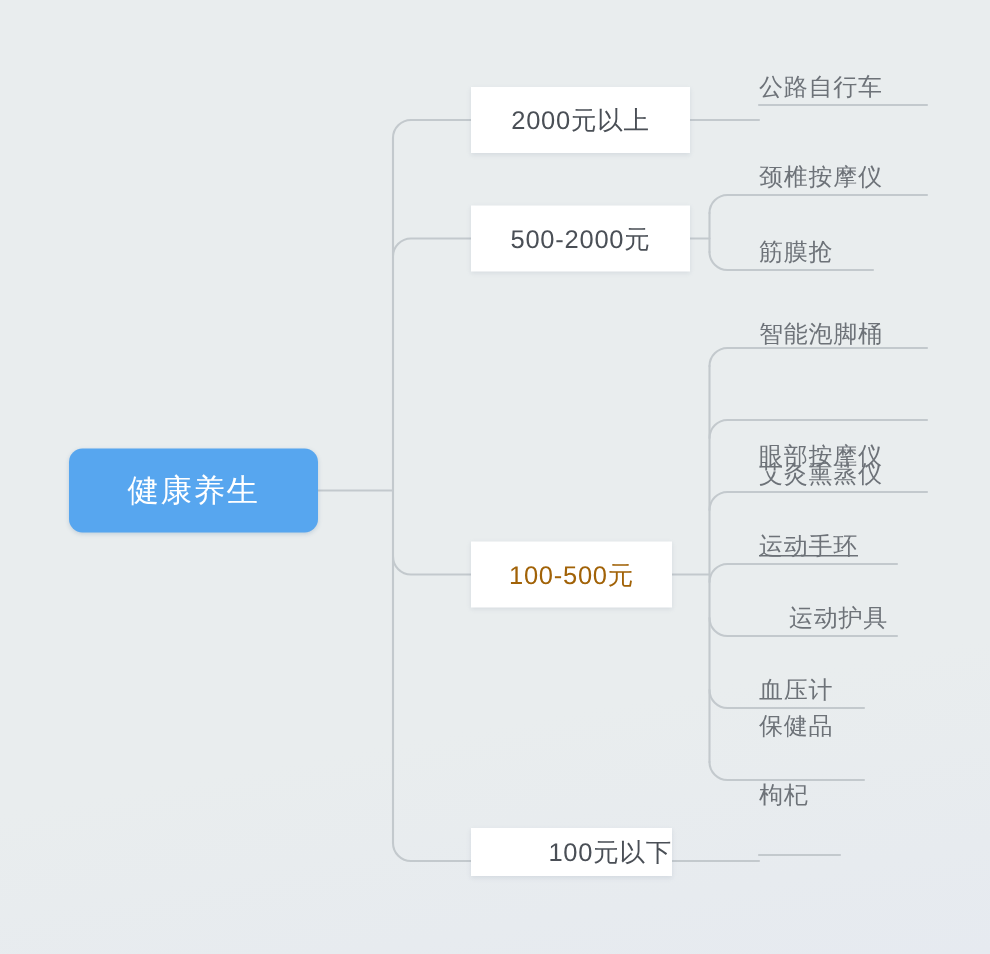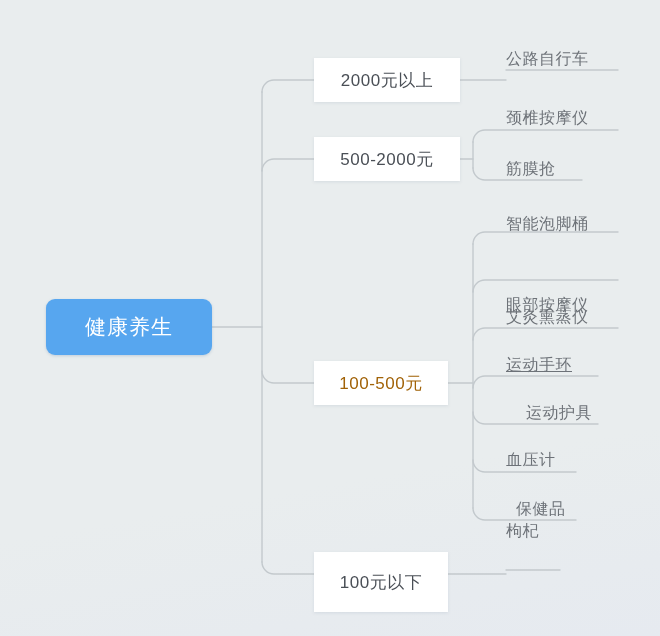--- a/index.html
+++ b/index.html
@@ -143,24 +143,24 @@
       </div>
       <div class="leaf-node" style="left: 506px; top: 350px; width: 86px; height: 26px; color: rgb(109, 114, 120); text-decoration: underline;">
         <span class="leaf-text">运动手环</span>
       </div>
       <div class="leaf-node" style="left: 506px; top: 398px; width: 86px; height: 26px; color: rgb(109, 114, 120); margin-left: 20px;">
         <span class="leaf-text">运动护具</span>
       </div>
       <div class="leaf-node" style="left: 506px; top: 446px; width: 64px; height: 26px; color: rgb(109, 114, 120); font-family: Liberation Mono, monospace;">
         <span class="leaf-text">血压计</span>
       </div>
-      <div class="leaf-node" style="left: 506px; top: 494px; width: 64px; height: 26px; color: rgb(109, 114, 120); margin-left: 10px;">
+      <div class="leaf-node" style="left: 506px; top: 470px; width: 64px; height: 26px; color: rgb(109, 114, 120);">
         <span class="leaf-text">保健品</span>
       </div>
-      <div class="branch-node" style="left: 314px; top: 552px; width: 134px; height: 60px; background: rgb(255, 255, 255); color: rgb(74, 79, 86);">
+      <div class="branch-node" style="left: 314px; top: 552px; width: 134px; height: 32px; background: rgb(255, 255, 255); color: rgb(74, 79, 86); justify-content: flex-end;">
         <span>100元以下</span>
       </div>
       <div class="leaf-node" style="left: 506px; top: 516px; width: 48px; height: 26px; color: rgb(109, 114, 120);">
         <span class="leaf-text">枸杞</span>
       </div>
     </div>
 
 </div>
 
 </body></html>

